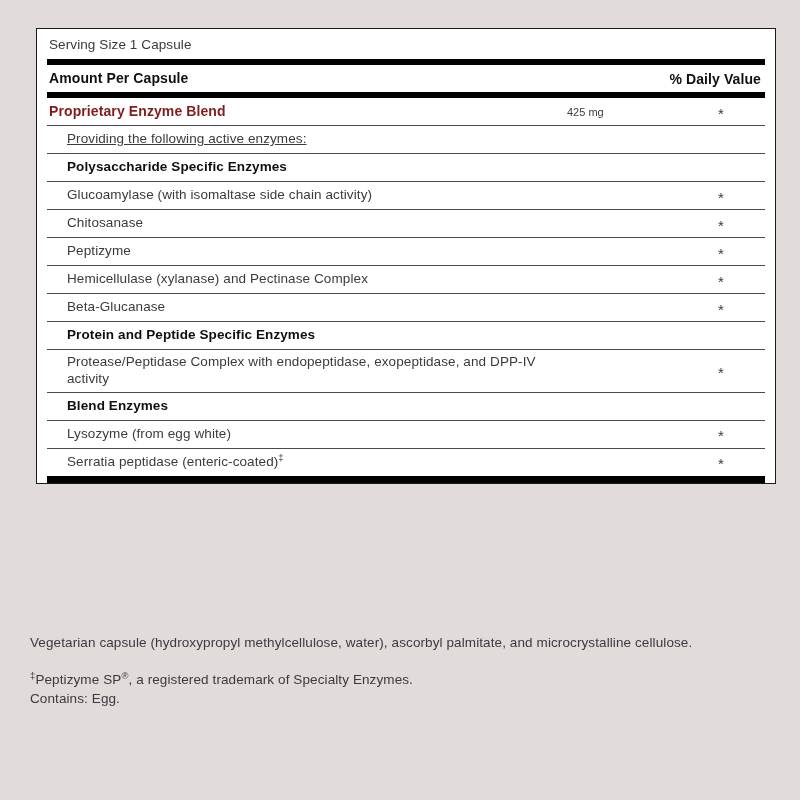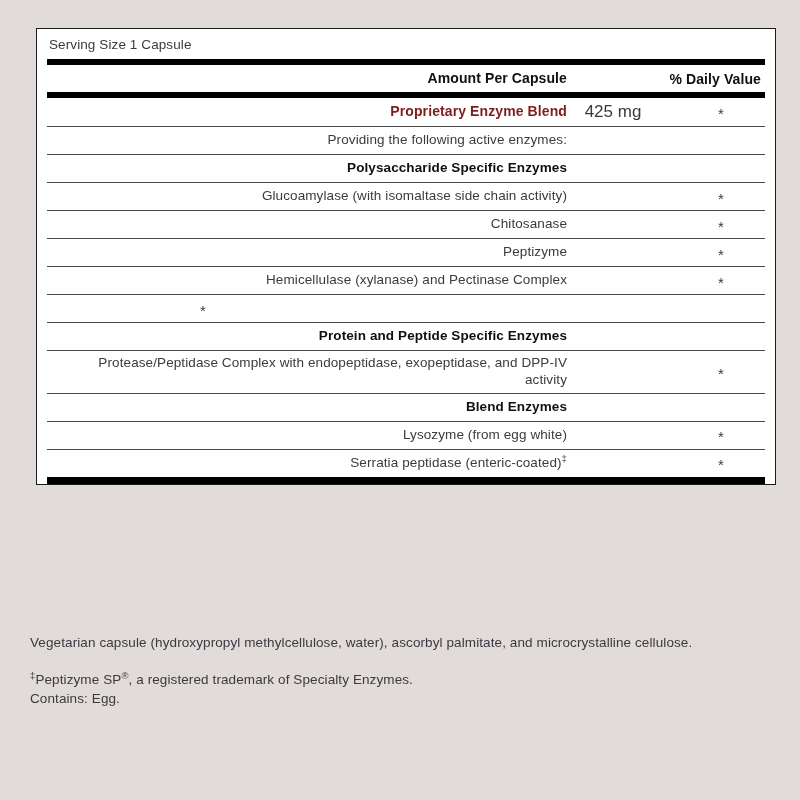--- a/index.html
+++ b/index.html
@@ -70,26 +70,25 @@
     min-height: 27px;
     padding: 4px 0 4px 2px;
     box-sizing: border-box;
   }
   .frow .name {
     flex: 1 1 auto;
     font-size: 13.5px;
     color: #3b3a40;
     letter-spacing: 0.1px;
     line-height: 1.25;
-    text-align: right;
   }
   .frow .amount {
     flex: 0 0 110px;
-    text-align: center;
-    font-size: 17px;
+    text-align: left;
+    font-size: 11px;
     color: #3b3a40;
     padding-right: 18px;
     box-sizing: border-box;
   }
   .frow .dv {
     flex: 0 0 88px;
     text-align: center;
     font-size: 13.5px;
     color: #3b3a40;
     box-sizing: border-box;
@@ -130,20 +129,21 @@
     font-size: 13.5px;
     padding-left: 18px;
   }
 
   
   .frow.item .name {
     padding-left: 18px;
   }
   .frow.note .name {
     padding-left: 18px;
+    text-decoration: underline;
   }
 
   .sup {
     font-size: 9.5px;
     vertical-align: super;
     line-height: 0;
   }
 
   
   .footnote {
@@ -236,20 +236,21 @@
             <div class="dv"><span class="star">*</span></div>
           </div>
           <div class="rule-thin"></div>
           <div class="frow item">
             <div class="name">Hemicellulase (xylanase) and Pectinase Complex</div>
             <div class="amount"></div>
             <div class="dv"><span class="star">*</span></div>
           </div>
           <div class="rule-thin"></div>
           <div class="frow item">
+            <div class="name">Beta-Glucanase</div>
             <div class="amount"></div>
             <div class="dv"><span class="star">*</span></div>
           </div>
           <div class="rule-thin"></div>
           <div class="frow group">
             <div class="name">Protein and Peptide Specific Enzymes</div>
             <div class="amount"></div>
             <div class="dv"></div>
           </div>
           <div class="rule-thin"></div>

